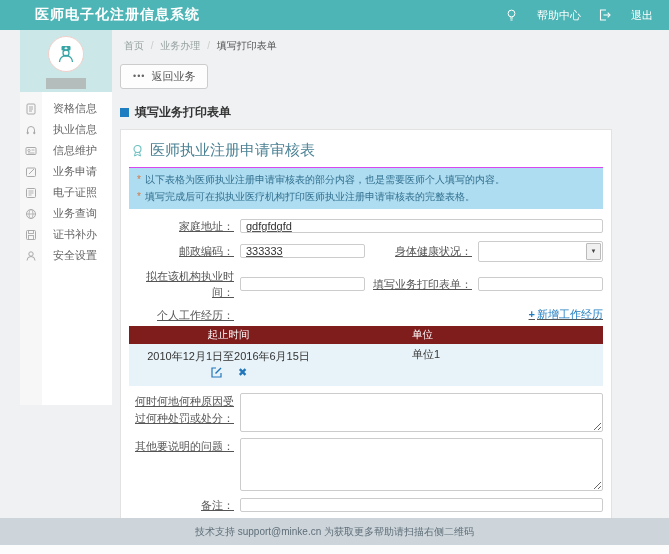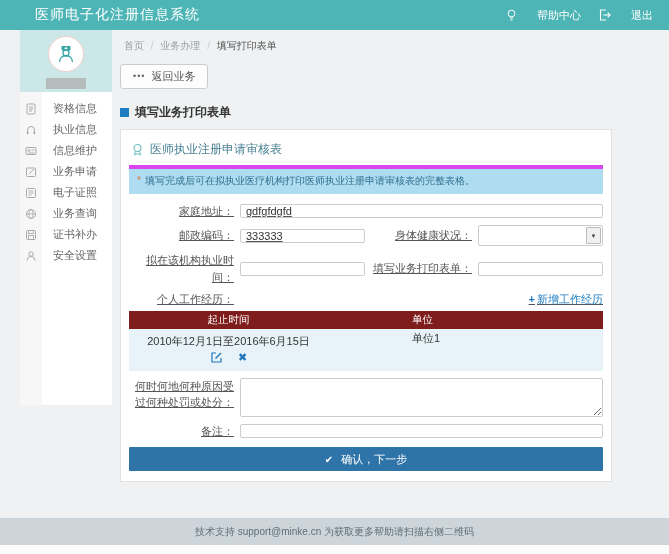--- a/index.html
+++ b/index.html
@@ -1,21 +1,21 @@
 <!DOCTYPE html>
 <html><head>
 <meta charset="utf-8">
 <style>
   * { box-sizing: border-box; margin: 0; padding: 0; }
   body { font-family: "Liberation Sans", "DejaVu Sans", sans-serif; background:#e8eaeb; }
   .page { width:669px; height:554px; background:#eff1f2; position:relative; overflow:hidden; }
 
   
   .header { height:30px; background:#4db5b5; display:flex; align-items:center; color:#fff; }
-  .header-title { margin-left:35px; font-size:14px; font-weight:normal; letter-spacing:1px; }
+  .header-title { margin-left:35px; font-size:14px; font-weight:bold; letter-spacing:1px; }
   .header-right { margin-left:auto; margin-right:16px; display:flex; gap:18px; align-items:center; font-size:11px; }
   .header-link { display:flex; align-items:center; gap:20px; cursor:pointer; }
 
   
   .layout { display:flex; align-items:flex-start; }
   .sidebar { width:92px; margin-left:20px; min-height:375px;
     background:linear-gradient(to right,#f7f7f7 0,#f7f7f7 22px,#fff 22px); }
   .avatar-block { height:62px; background:#cbe7e7; text-align:center; padding-top:6px; }
   .avatar-circle { width:36px; height:36px; border-radius:50%; background:#fff; border:1px solid #f2cfcb;
     margin:0 auto; display:flex; align-items:center; justify-content:center; }
@@ -31,22 +31,22 @@
   .crumb-link { color:#96a0a0; cursor:pointer; }
   .crumb-sep { color:#ccc; margin:0 4px; }
   .crumb-current { color:#555; }
   .return-btn { display:inline-flex; align-items:center; gap:6px; background:#fdfdfd; border:1px solid #ccc;
     border-radius:3px; font-size:11px; color:#555; padding:4px 12px; margin:3px 0 13px; cursor:pointer; }
   .dots { font-size:9px; letter-spacing:1px; color:#666; line-height:1; }
   .section-title { display:flex; align-items:center; gap:6px; font-size:12px; font-weight:bold; color:#333; margin:2px 0 8px; }
   .sq { width:9px; height:9px; background:#1e7dc0; flex:none; }
 
   .panel { background:#fff; border:1px solid #e2e2e2; padding:6px 8px 8px; }
-  .panel-head { display:flex; align-items:center; gap:6px; font-size:12px; color:#4b8294; padding:5px 2px 7px;
-    border-bottom:4px solid #d946ef; }
+  .panel-head { display:flex; align-items:center; gap:6px; font-size:15px; color:#4b8294; padding:5px 2px 7px;
+    border-bottom:1px solid #d946ef; }
   .notice { background:#aedcf0; color:#31708f; font-size:10px; padding:4px 8px; line-height:1.65; }
   .star { color:#d8763f; margin-right:4px; }
 
   .form { padding:9px 0 0; font-size:11px; color:#555; }
   .frow { display:flex; align-items:center; margin-bottom:6px;text-decoration:underline; }
   .frow.top { align-items:flex-start; }
   .flabel { width:111px; text-align:right; padding-right:6px; flex:none; line-height:1.5; }
   .flabel2 { flex:1; text-align:right; padding-right:6px; }
   .finput { height:14px; border:1px solid #ccc; border-radius:2px; font-size:11px; padding:0 5px; color:#333;
     font-family:inherit; outline:none; }
@@ -240,20 +240,23 @@
           <span>
             <svg width="13" height="13" viewBox="0 0 13 13">
                 <circle cx="6.5" cy="5" r="3.5" fill="none" stroke="#6bbfbf" stroke-width="1.1"></circle>
                 <path d="M4.5 8 L3.5 12 L6.5 10.5 L9.5 12 L8.5 8" fill="none" stroke="#6bbfbf" stroke-width="1"></path>
               </svg>
           </span>
           <span>医师执业注册申请审核表</span>
         </div>
 
         <div class="notice">
+          <div>
+            <span class="star">*</span><span>以下表格为医师执业注册申请审核表的部分内容，也是需要医师个人填写的内容。</span>
+          </div>
           <div>
             <span class="star">*</span><span>填写完成后可在拟执业医疗机构打印医师执业注册申请审核表的完整表格。</span>
           </div>
         </div>
 
         <div class="form">
 
           <div class="frow">
             <span class="flabel">家庭地址：</span>
             <input class="finput grow" value="gdfgfdgfd" style="">
@@ -307,20 +310,24 @@
                 <td class="actions"></td>
               </tr>
             </tbody>
           </table>
 
           <div class="frow top">
             <span class="flabel">何时何地何种原因受过何种处罚或处分：</span>
             <textarea class="fta grow ta1" style=""></textarea>
           </div>
 
+          <div class="frow top">
+            <span class="flabel">其他要说明的问题：</span>
+            <textarea class="fta grow ta2" style=""></textarea>
+          </div>
 
           <div class="frow">
             <span class="flabel">备注：</span>
             <input class="finput grow" value="" style="">
           </div>
 
           <button class="confirm-btn">
             <span class="check">✔</span>
             <span>确认，下一步</span>
           </button>

